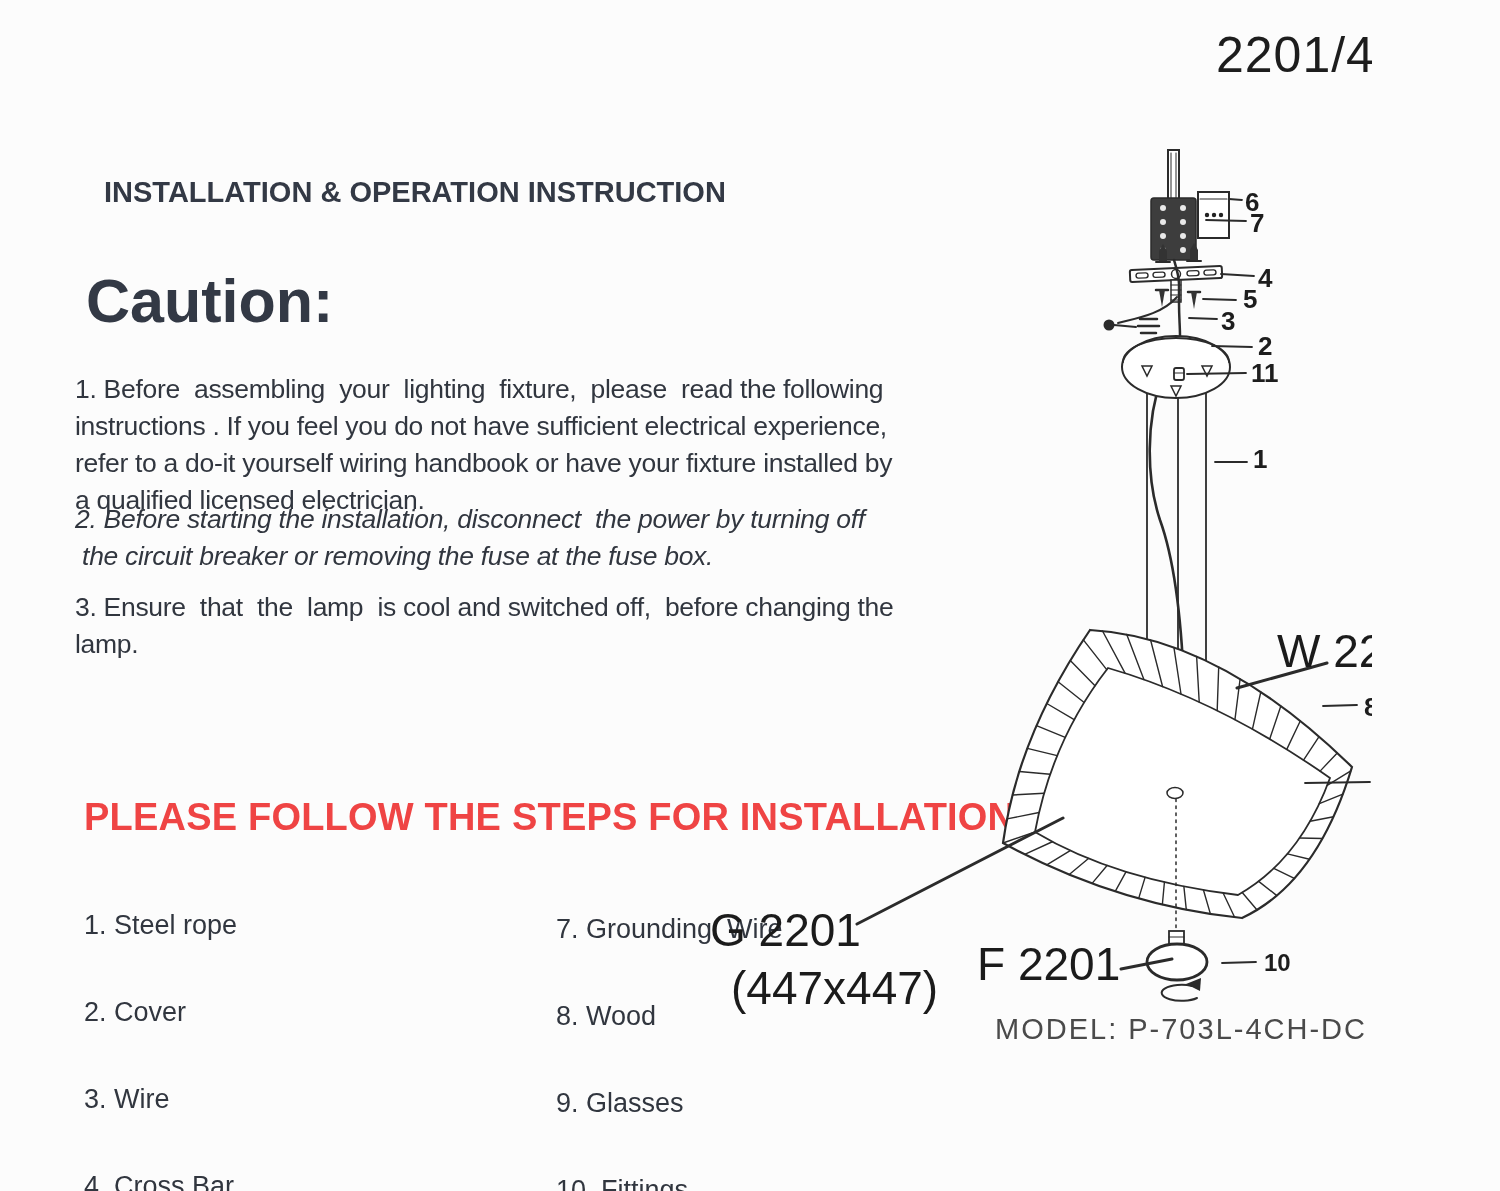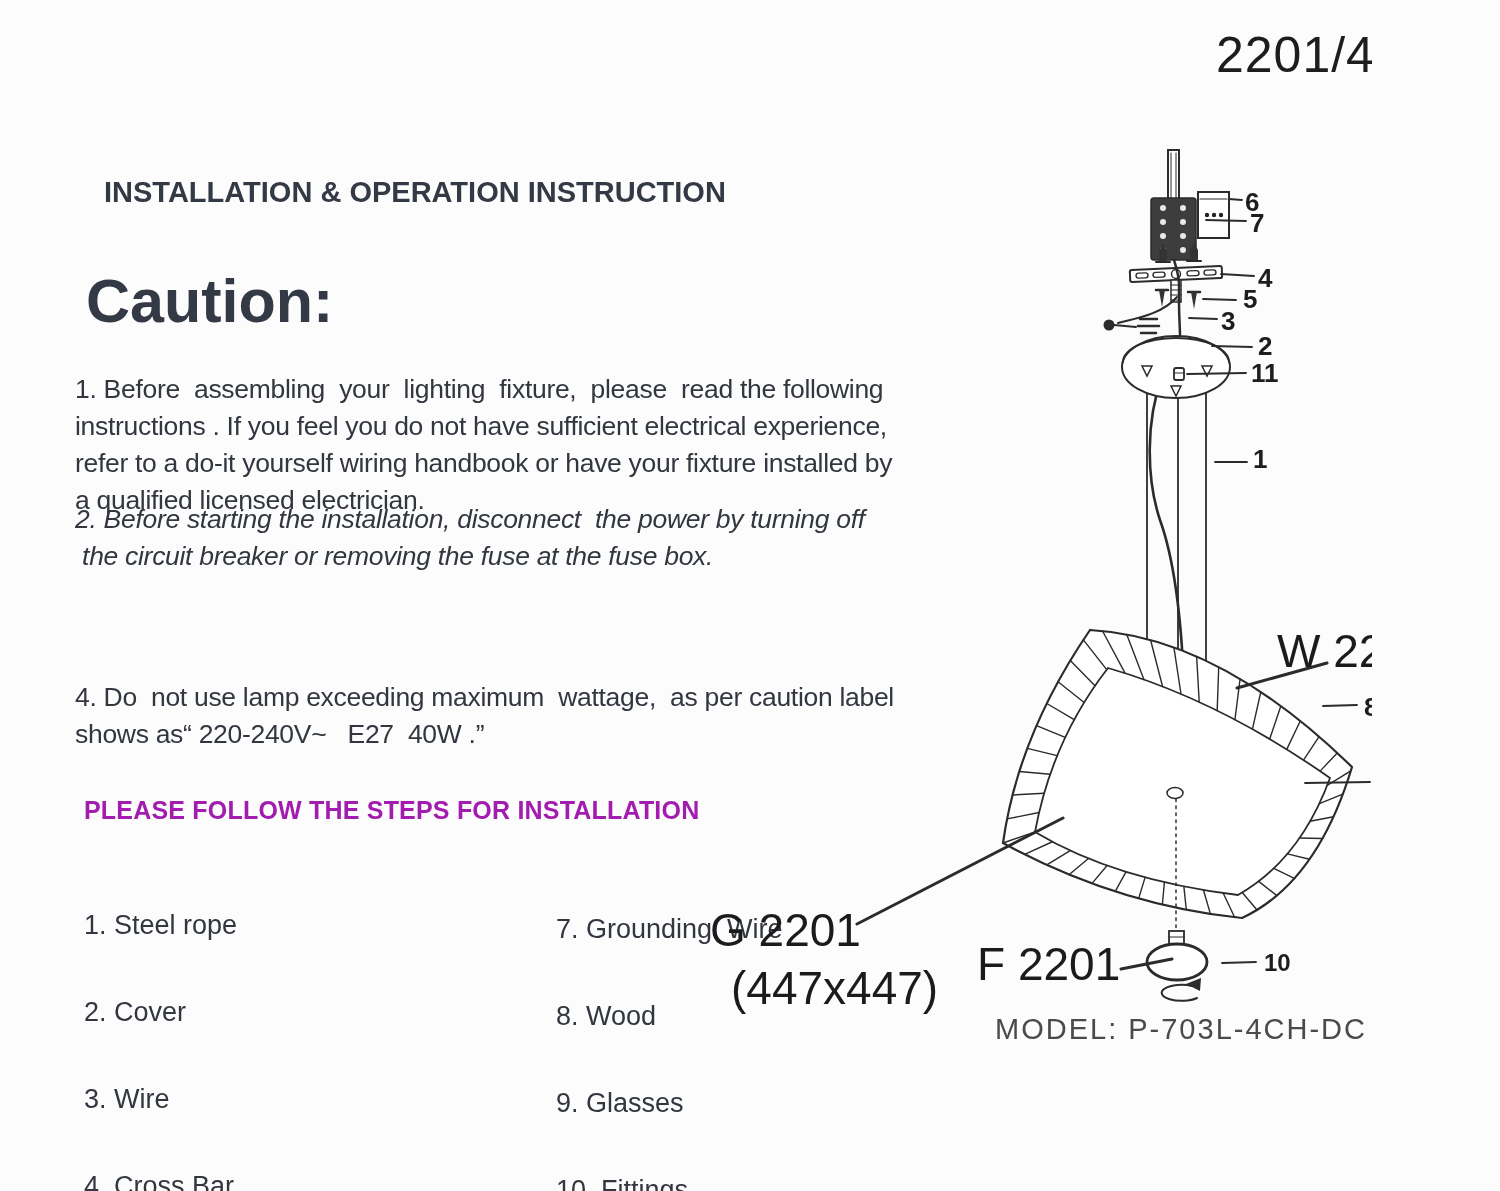--- a/index.html
+++ b/index.html
@@ -4,21 +4,21 @@
 <style>
   html,body{margin:0;padding:0;background:#fcfcfc;}
   .page{position:relative;width:1372px;height:1191px;background:#fcfcfc;
         font-family:"Liberation Sans",sans-serif;color:#343a43;overflow:hidden;}
   .abs{position:absolute;margin:0;}
   .code{left:1216px;top:26px;font-size:50px;color:#1d1d1d;letter-spacing:1px;}
   .title{left:104px;top:176px;font-size:29px;font-weight:700;color:#333945;white-space:pre;letter-spacing:0;}
   .caution-h{left:86px;top:266px;font-size:61px;font-weight:700;color:#333945;}
   .para{left:75px;font-size:26.5px;line-height:37px;white-space:pre-wrap;letter-spacing:-0.3px;color:#31363f;}
   .p1{top:360px;margin-top:11px;} .p2{top:501px;font-style:italic;} .p3{top:589px;} .p4{top:679px;}
-  .steps-h{left:84px;top:796px;font-size:25px;font-weight:700;color:#a21caf;letter-spacing:0.2px;}
+  .steps-h{left:84px;top:796px;font-size:38px;font-weight:700;color:#ef4444;letter-spacing:0.2px;}
   .plist{font-size:27px;line-height:29px;white-space:pre;color:#31363f;}
   .col1{left:84px;top:853px;} .col2{left:556px;top:857px;}
   .watermark{left:502px;top:556px;font-size:54px;font-weight:700;letter-spacing:2px;
              color:rgba(174,160,155,0.55);z-index:3;}
   svg.diagram{position:absolute;left:0;top:0;width:1500px;height:1191px;z-index:2;}
   svg text{font-family:"Liberation Sans",sans-serif;}
   .co{font-size:26px;font-weight:700;fill:#1d1d1d;}
   .co-small{font-size:24px;font-weight:700;fill:#1d1d1d;}
   .biglab{font-size:46px;fill:#1b1b1b;}
   .model{font-size:29px;fill:#4a4a4a;letter-spacing:2px;}
@@ -32,22 +32,22 @@
   <div class="abs code">2201/4</div>
   <h1 class="abs title">INSTALLATION &amp; OPERATION INSTRUCTION</h1>
   <h2 class="abs caution-h">Caution:</h2>
 
   <p class="abs para p1">1. Before  assembling  your  lighting  fixture,  please  read the following
 instructions . If you feel you do not have sufficient electrical experience,
 refer to a do-it yourself wiring handbook or have your fixture installed by
 a qualified licensed electrician.</p>
   <p class="abs para p2">2. Before starting the installation, disconnect  the power by turning off
  the circuit breaker or removing the fuse at the fuse box.</p>
-  <p class="abs para p4">4. Do  not use lamp exceeding maximum  wattage,  as per caution label
-shows as“ 220-240V~   E27  40W .”</p>
+  <p class="abs para p3">3. Ensure  that  the  lamp  is cool and switched off,  before changing the
+lamp.</p>
 
   <h3 class="abs steps-h">PLEASE FOLLOW THE STEPS FOR INSTALLATION</h3>
 
   <div class="abs plist col1">
     <div>1. Steel rope</div>
     <div>2. Cover</div>
     <div>3. Wire</div>
     <div>4. Cross Bar</div>
     
     

